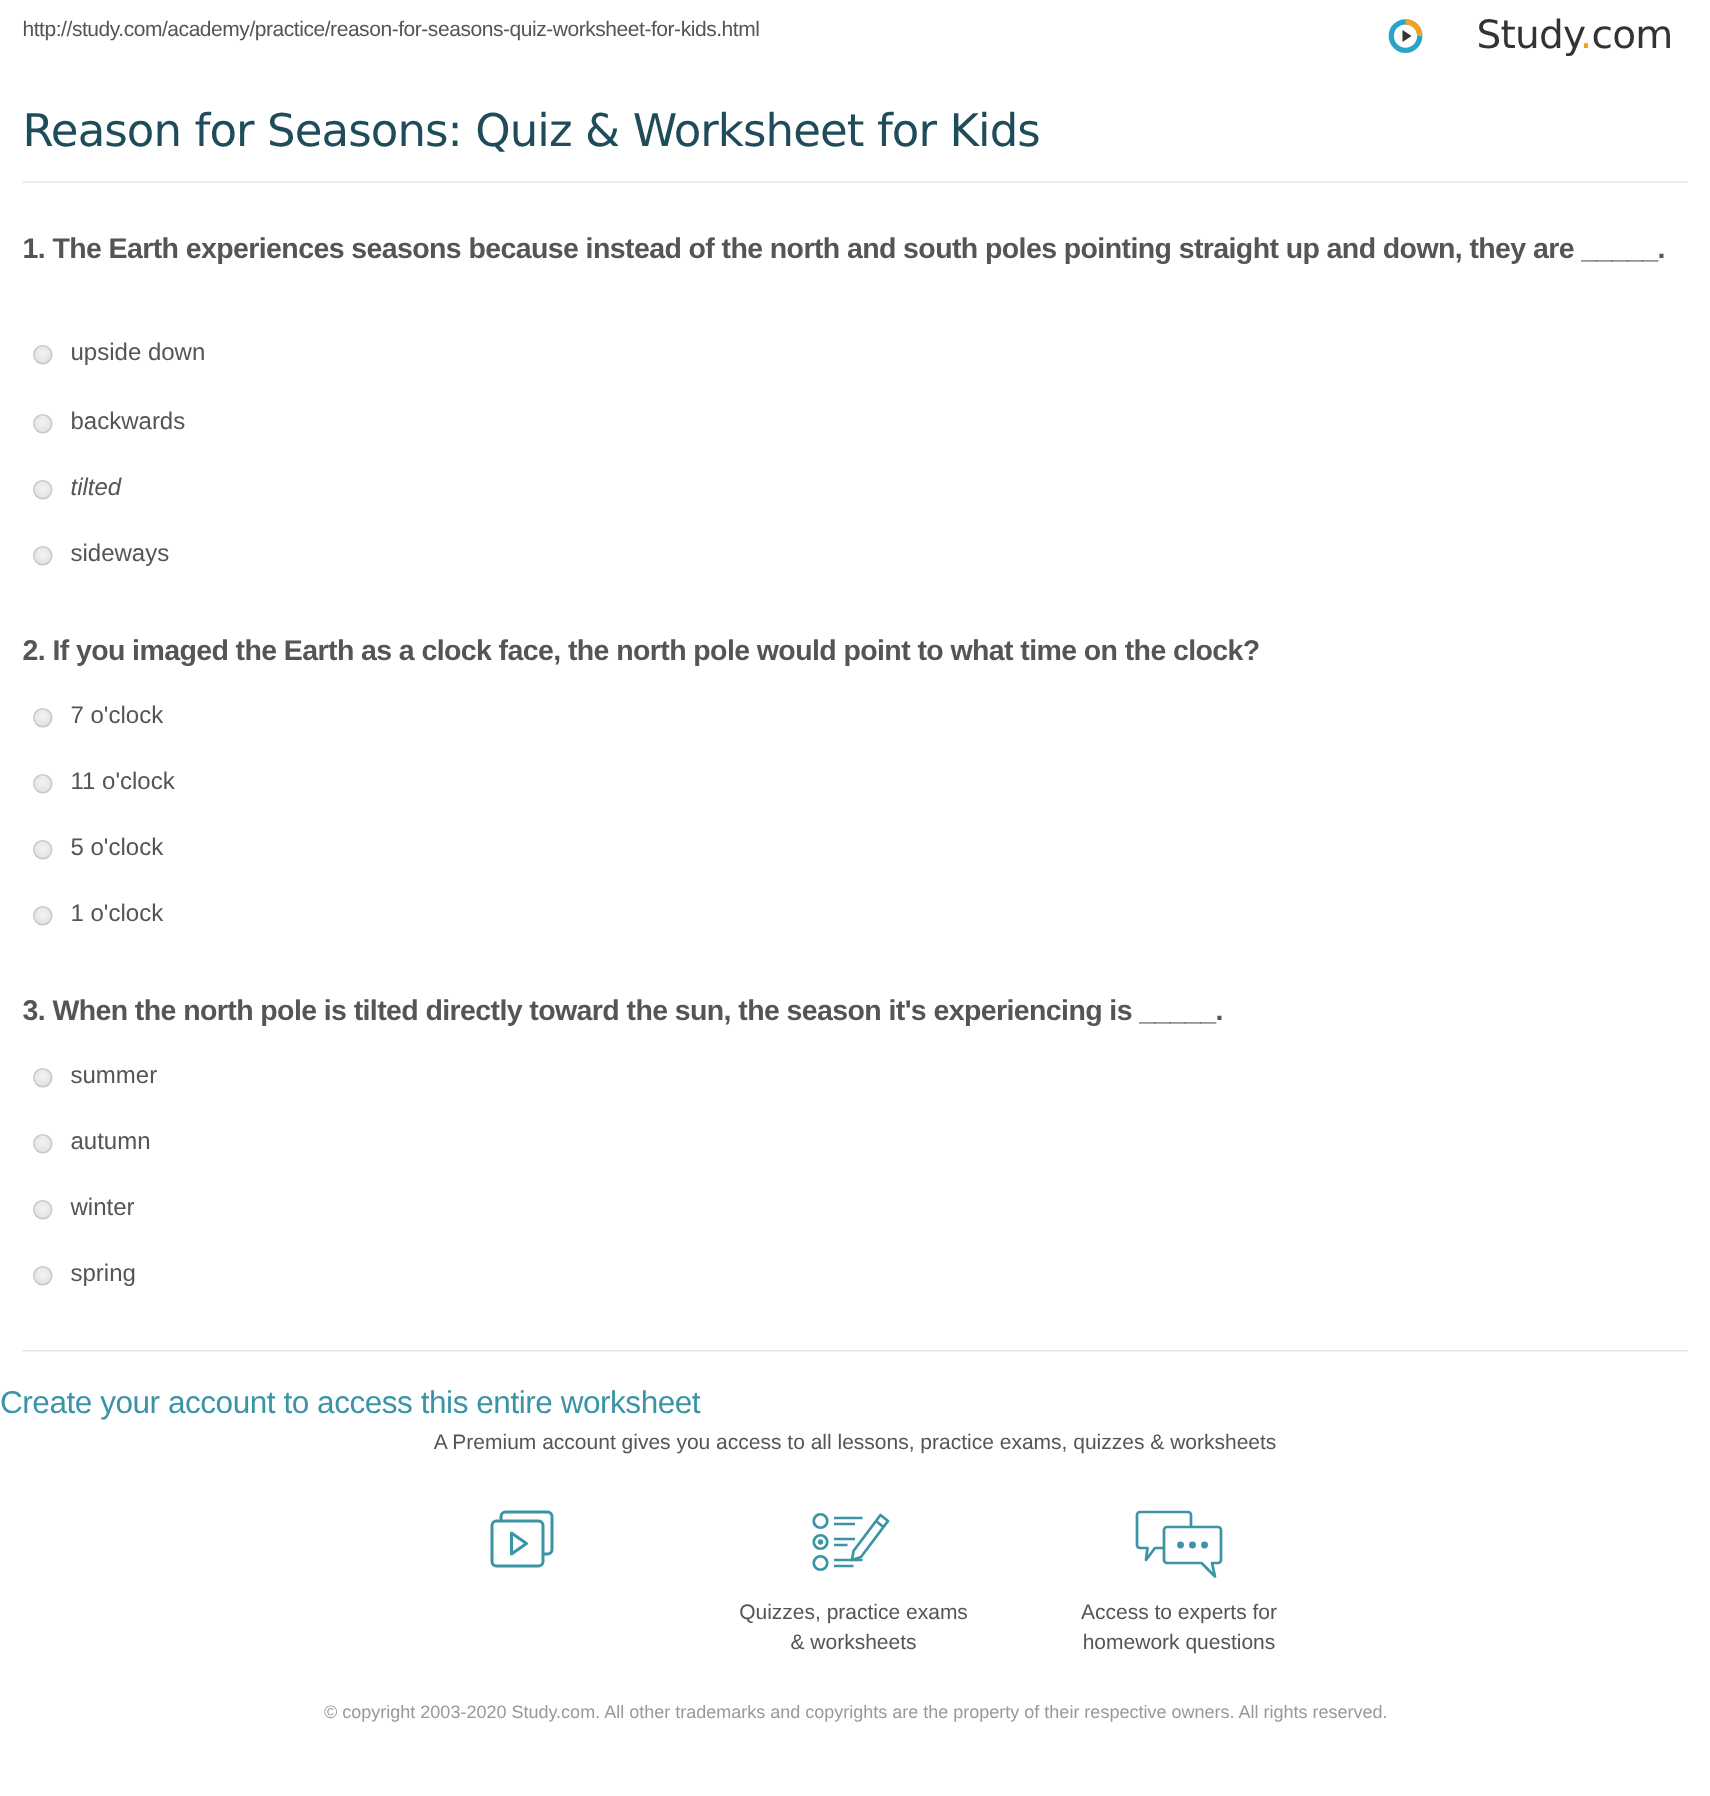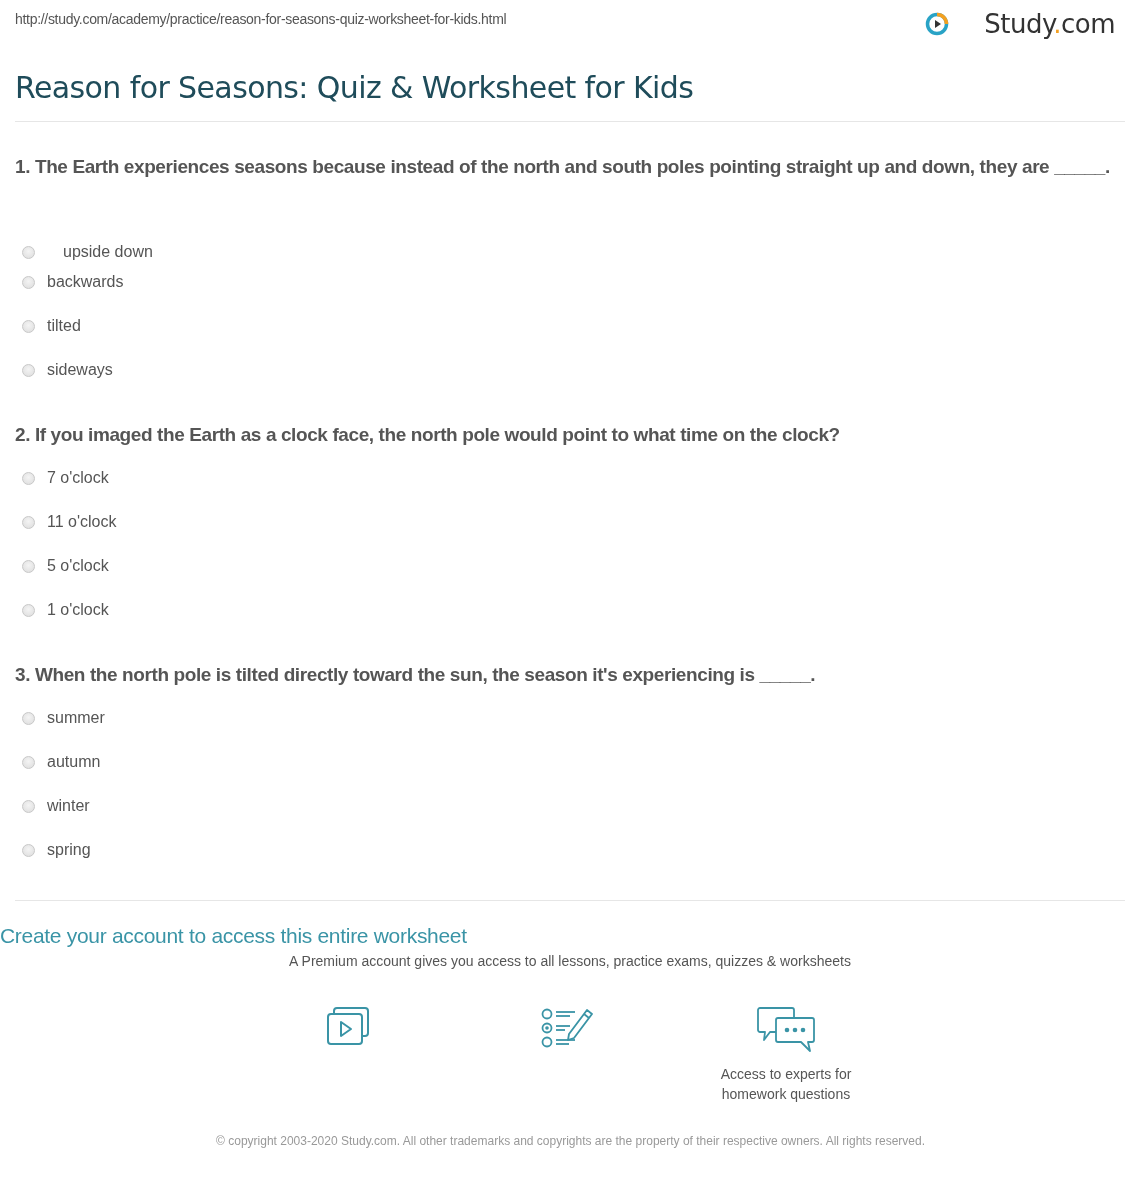--- a/index.html
+++ b/index.html
@@ -40,29 +40,29 @@
     <path d="M12 2.5 A9.5 9.5 0 0 1 21.5 12" fill="none" stroke="#f4a020" stroke-width="3.5"></path>
     <path d="M10 8 L16 12 L10 16 Z" fill="#333"></path>
   </svg>
   <span class="logo-text"><span>Study</span><span class="dot">.</span><span>com</span></span>
 </div>
 
 <h1 class="title">Reason for Seasons: Quiz &amp; Worksheet for Kids</h1>
 <div class="rule" style="top:121px;"></div>
 
 <div class="question" style="top:153px;">1. The Earth experiences seasons because instead of the north and south poles pointing straight up and down, they are _____.</div>
-<div class="option" style="top:241px;gap:16px;">
+<div class="option" style="top:225px;">
     <span class="radio"></span>
     <span class="opt-label">upside down</span>
   </div>
 <div class="option" style="top:271px;">
     <span class="radio"></span>
     <span class="opt-label">backwards</span>
   </div>
-<div class="option" style="top:315px;">
+<div class="option" style="top:315px;font-style:italic;">
     <span class="radio"></span>
     <span class="opt-label">tilted</span>
   </div>
 <div class="option" style="top:359px;">
     <span class="radio"></span>
     <span class="opt-label">sideways</span>
   </div>
 
 <div class="question" style="top:421px;">2. If you imaged the Earth as a clock face, the north pole would point to what time on the clock?</div>
 <div class="option" style="top:467px;">
@@ -121,20 +121,24 @@
     <circle cx="10" cy="38" r="4.5" fill="none" stroke="#3a94a6" stroke-width="1.8"></circle>
     <line x1="19" y1="8" x2="38" y2="8" stroke="#3a94a6" stroke-width="1.8"></line>
     <line x1="19" y1="12" x2="33" y2="12" stroke="#3a94a6" stroke-width="1.8"></line>
     <line x1="19" y1="22" x2="33" y2="22" stroke="#3a94a6" stroke-width="1.8"></line>
     <line x1="19" y1="26" x2="28" y2="26" stroke="#3a94a6" stroke-width="1.8"></line>
     <line x1="19" y1="36" x2="38" y2="36" stroke="#3a94a6" stroke-width="1.8"></line>
     <line x1="19" y1="40" x2="32" y2="40" stroke="#3a94a6" stroke-width="1.8"></line>
     <path d="M32 30 L50 6 L55 10 L37 34 L31 36 Z" fill="#fff" stroke="#3a94a6" stroke-width="1.8" stroke-linejoin="round"></path>
     <line x1="47" y1="10" x2="52" y2="14" stroke="#3a94a6" stroke-width="1.8"></line>
   </svg>
+  <div class="feature-label">
+      <div>Quizzes, practice exams</div>
+      <div>&amp; worksheets</div>
+    </div>
 </div>
 
 <div class="feature" style="left:686px;">
   <svg viewBox="0 0 64 50">
     <path d="M6 4 H38 A2 2 0 0 1 40 6 V26 A2 2 0 0 1 38 28 H16 L10 36 L11 28 H6 A2 2 0 0 1 4 26 V6 A2 2 0 0 1 6 4 Z" fill="#fff" stroke="#3a94a6" stroke-width="1.8" stroke-linejoin="round"></path>
     <path d="M24 14 H58 A2 2 0 0 1 60 16 V36 A2 2 0 0 1 58 38 H54 L56 47 L47 38 H24 A2 2 0 0 1 22 36 V16 A2 2 0 0 1 24 14 Z" fill="#fff" stroke="#3a94a6" stroke-width="1.8" stroke-linejoin="round"></path>
     <circle cx="33" cy="26" r="2.3" fill="#3a94a6"></circle>
     <circle cx="41" cy="26" r="2.3" fill="#3a94a6"></circle>
     <circle cx="49" cy="26" r="2.3" fill="#3a94a6"></circle>
   </svg>

